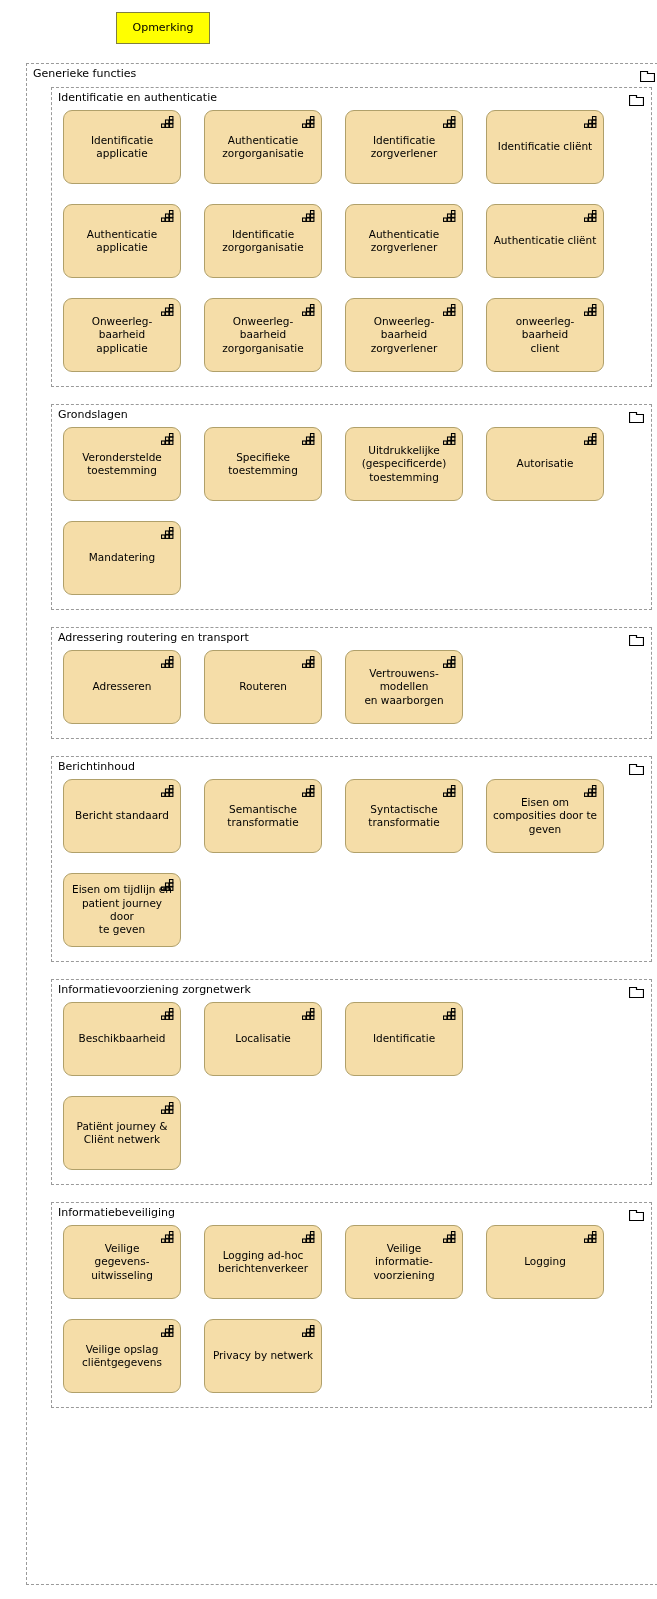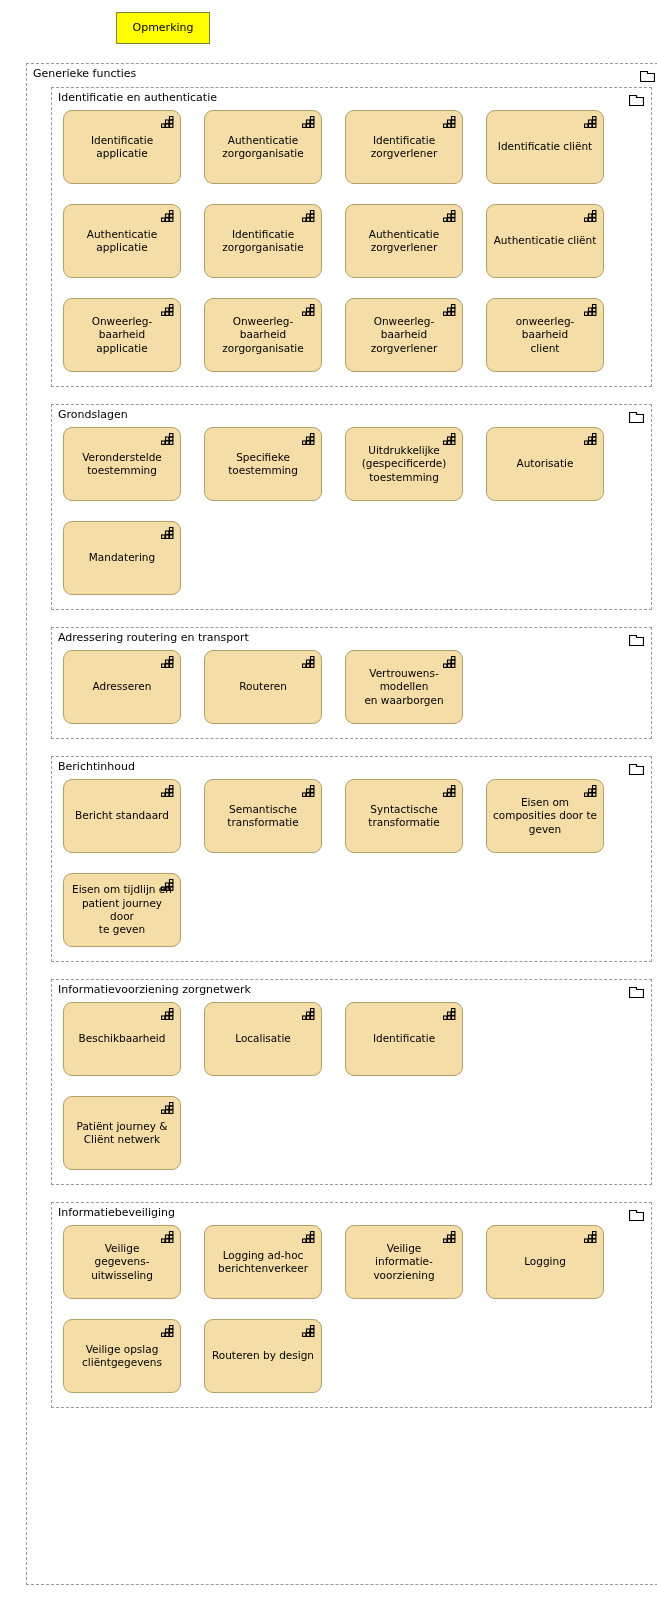--- a/index.html
+++ b/index.html
@@ -694,19 +694,19 @@
               <span class="cap-icon">
                 <svg viewBox="0 0 13 12" width="13" height="12">
                   <rect x="0.5" y="8" width="3.4" height="3.4" fill="none" stroke="#000000" stroke-width="1.1"></rect>
                   <rect x="4.5" y="8" width="3.4" height="3.4" fill="none" stroke="#000000" stroke-width="1.1"></rect>
                   <rect x="8.5" y="8" width="3.4" height="3.4" fill="none" stroke="#000000" stroke-width="1.1"></rect>
                   <rect x="4.5" y="4" width="3.4" height="3.4" fill="none" stroke="#000000" stroke-width="1.1"></rect>
                   <rect x="8.5" y="4" width="3.4" height="3.4" fill="none" stroke="#000000" stroke-width="1.1"></rect>
                   <rect x="8.5" y="0.5" width="3.4" height="3.4" fill="none" stroke="#000000" stroke-width="1.1"></rect>
                 </svg>
               </span>
-              <span class="cap-label">Routeren by design</span>
+              <span class="cap-label">Privacy by netwerk</span>
             </div>
           </div>
         </div>
       </div>
     </div>
 </div>
 
 </body></html>

